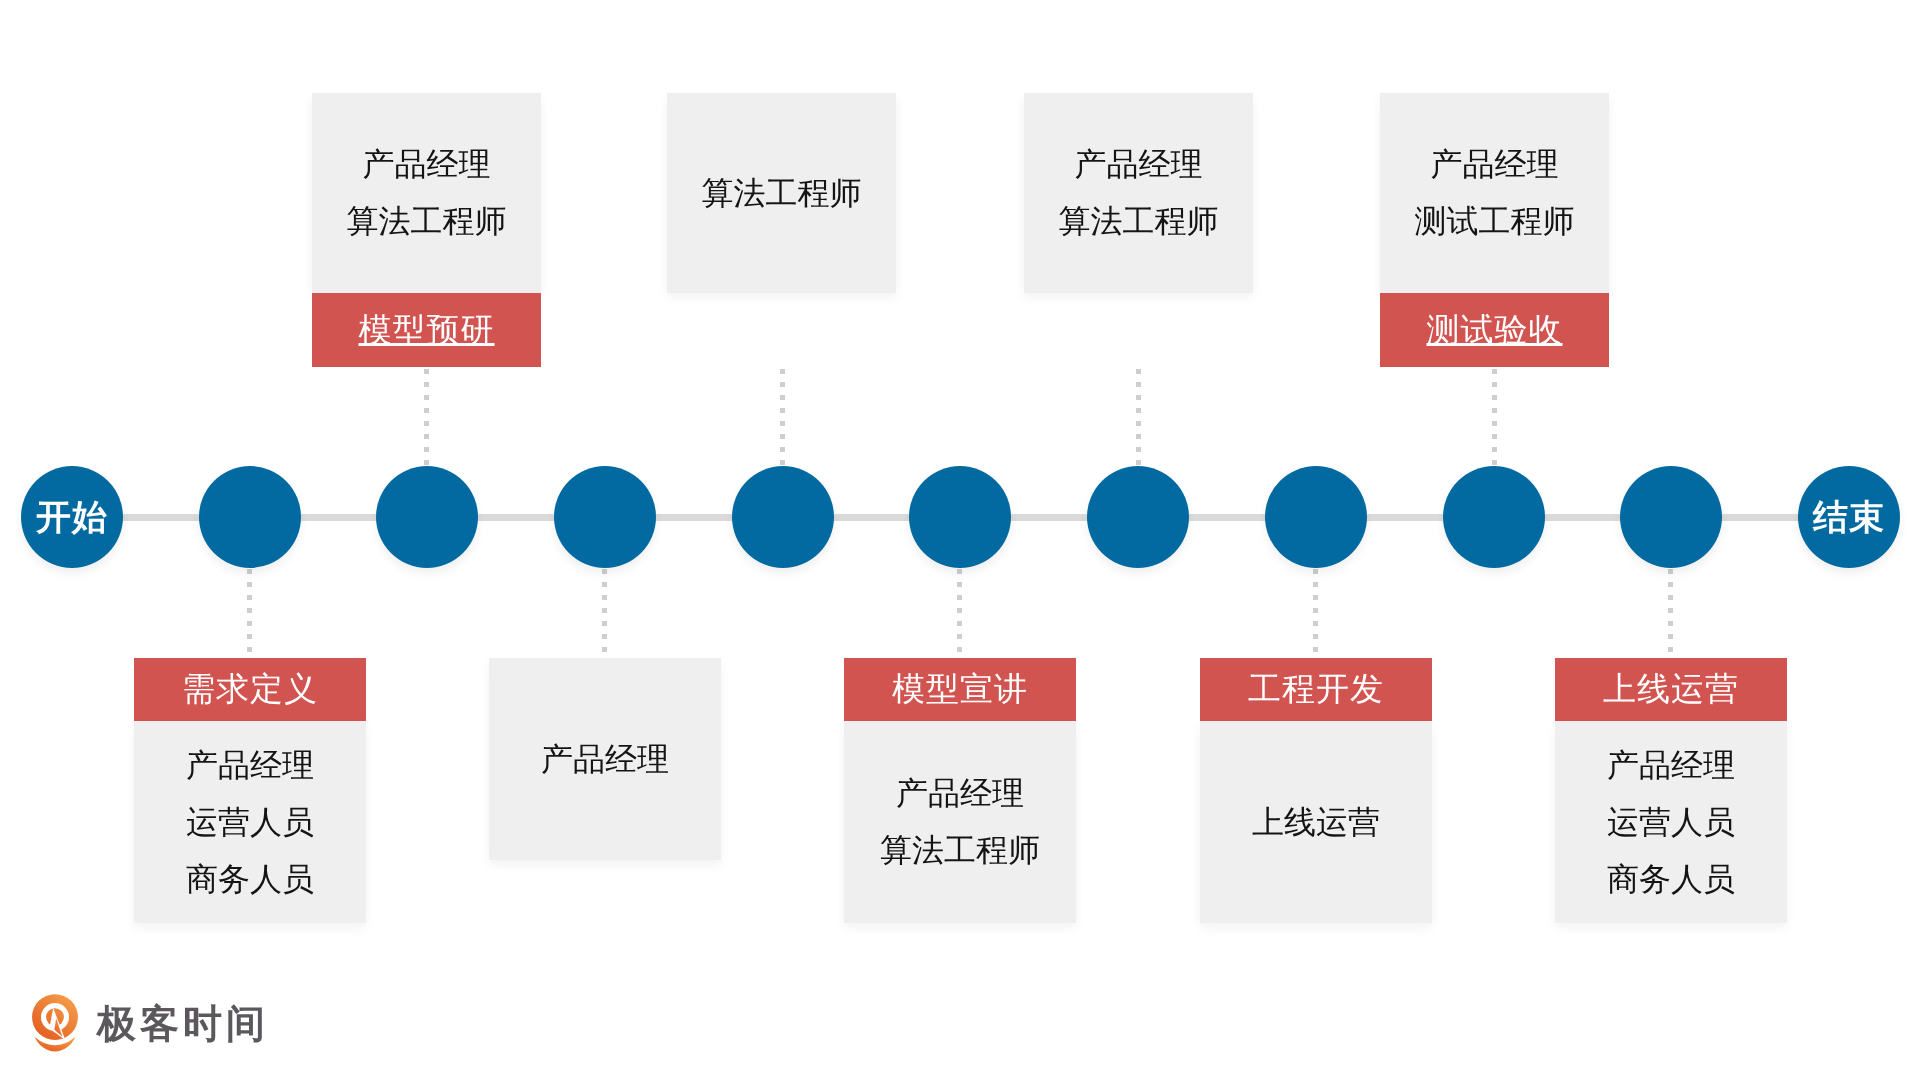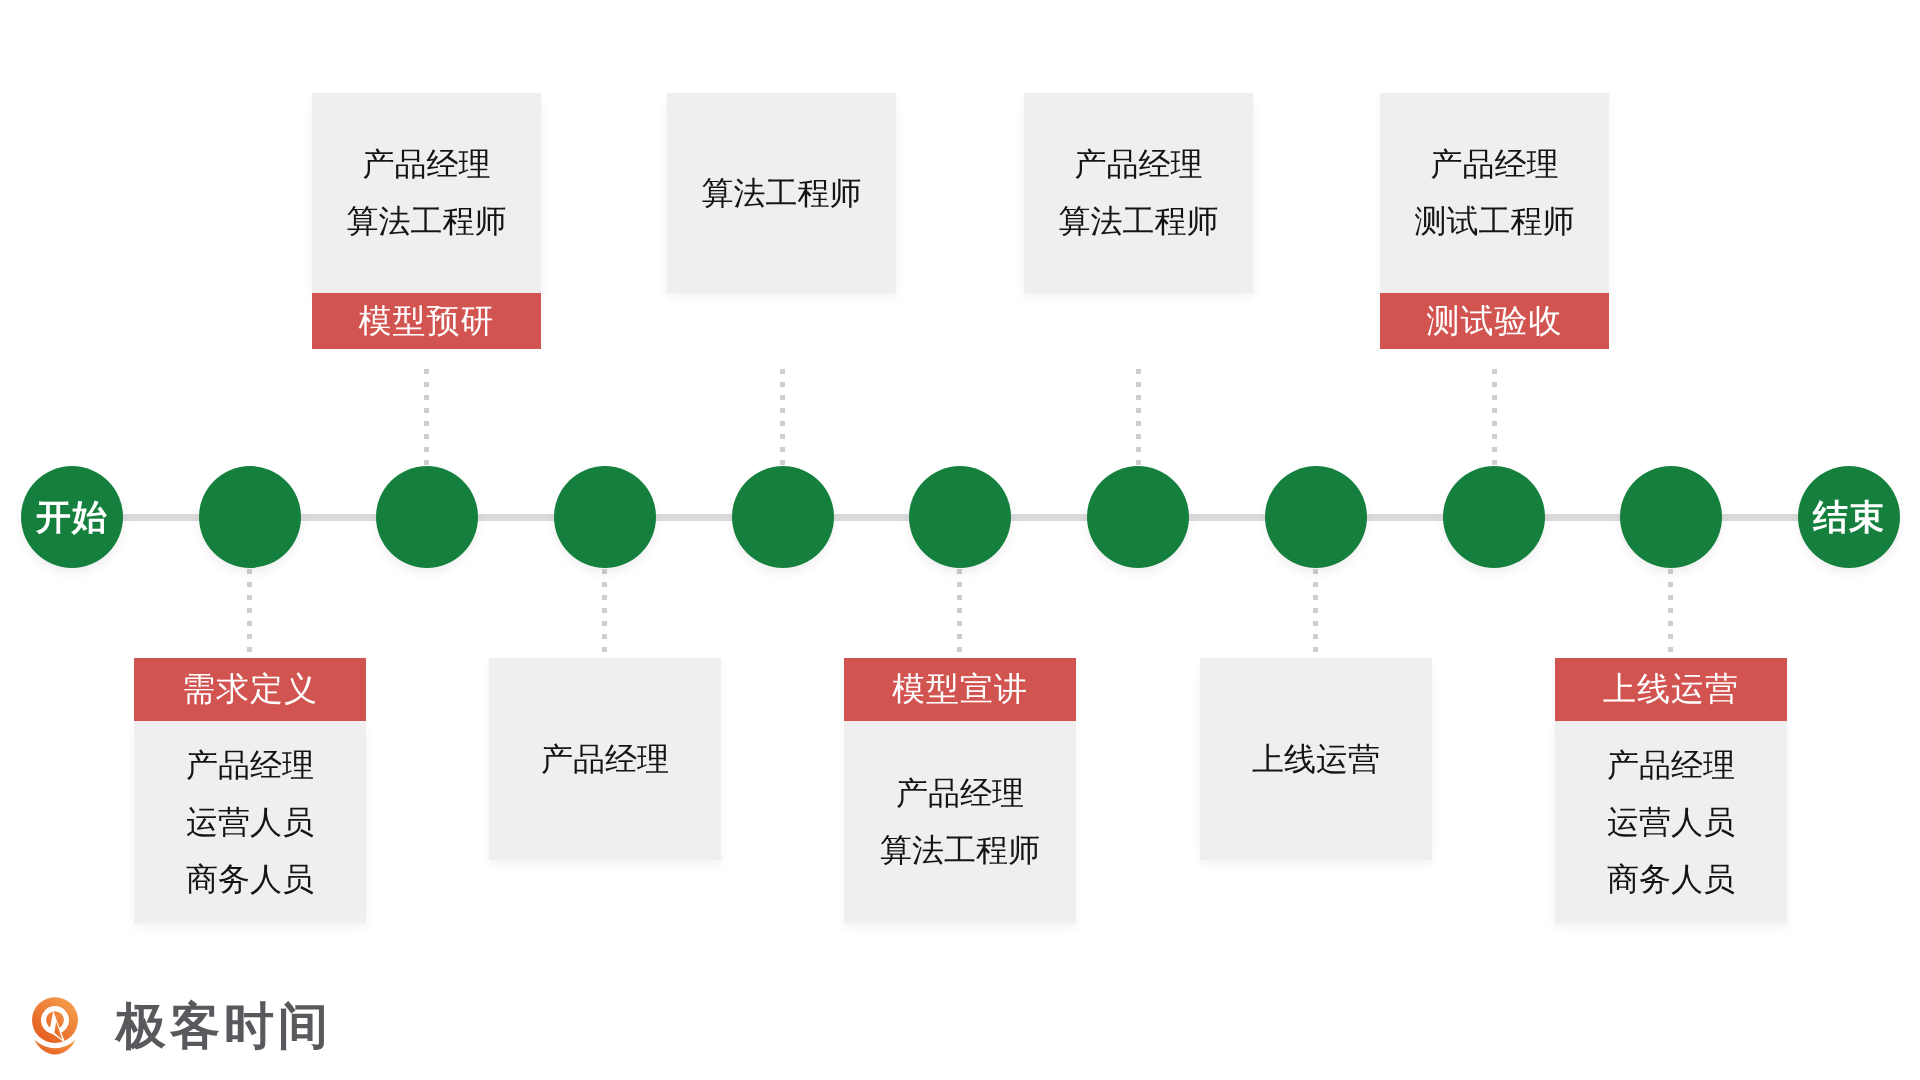--- a/index.html
+++ b/index.html
@@ -9,21 +9,21 @@
     font-family:"Liberation Sans","DejaVu Sans",sans-serif;
   }
 
   
   .timeline-line {
     position:absolute; left:72px; top:514px; width:1777px; height:7px;
     background:#dadada;
   }
   .node {
     position:absolute; top:466px; width:102px; height:102px;
-    border-radius:50%; background:#15803d;
+    border-radius:50%; background:#0369a1;
     box-shadow:0 6px 10px rgba(0,0,0,0.06);
   }
   .node.terminal {
     display:flex; align-items:center; justify-content:center;
     color:#ffffff; font-size:35px; font-weight:700; letter-spacing:1px;
   }
 
   
   .connector {
     position:absolute; width:5px;
@@ -39,33 +39,33 @@
     background:#d25450; color:#ffffff; font-size:33px; font-weight:500;
     letter-spacing:1px;
   }
   .stage .body {
     display:flex; flex-direction:column; align-items:center; justify-content:center;
     background:#f0efef; color:#141414; font-size:32px; line-height:57px;
     box-shadow:0 5px 10px rgba(0,0,0,0.05);
   }
   .stage.top    { top:93px;  width:229px; }
   .stage.top .body { height:200px; }
-  .stage.top .band { height:56px; }
+  .stage.top .band { height:74px;text-decoration:underline; }
   .stage.bottom { top:658px; width:232px; }
   .stage.bottom .band { height:63px; }
   .stage.bottom .body { height:202px; }
 
   
   .brand {
     position:absolute; left:26px; top:993px;
     display:flex; align-items:center; gap:13px;
   }
   .brand svg { display:block; }
   .brand .brand-name {
-    color:#5a585c; font-size:50px; font-weight:600; letter-spacing:4px;margin-left:19px;
+    color:#5a585c; font-size:39px; font-weight:600; letter-spacing:4px;
   }
 </style>
 </head>
 <body>
 
 <div id="canvas">
 
   <div class="timeline-line"></div>
 
   <div class="connector top" style="left:424px;"></div>
@@ -141,20 +141,21 @@
 
   <div class="stage bottom" style="left:844px;">
     <div class="band">模型宣讲</div>
     <div class="body">
       <span>产品经理</span>
       <span>算法工程师</span>
     </div>
   </div>
 
   <div class="stage bottom" style="left:1200px;">
+    <div class="band">工程开发</div>
     <div class="body">
       <span>上线运营</span>
     </div>
   </div>
 
   <div class="stage bottom" style="left:1555px;text-align:right;">
     <div class="band">上线运营</div>
     <div class="body">
       <span>产品经理</span>
       <span>运营人员</span>

